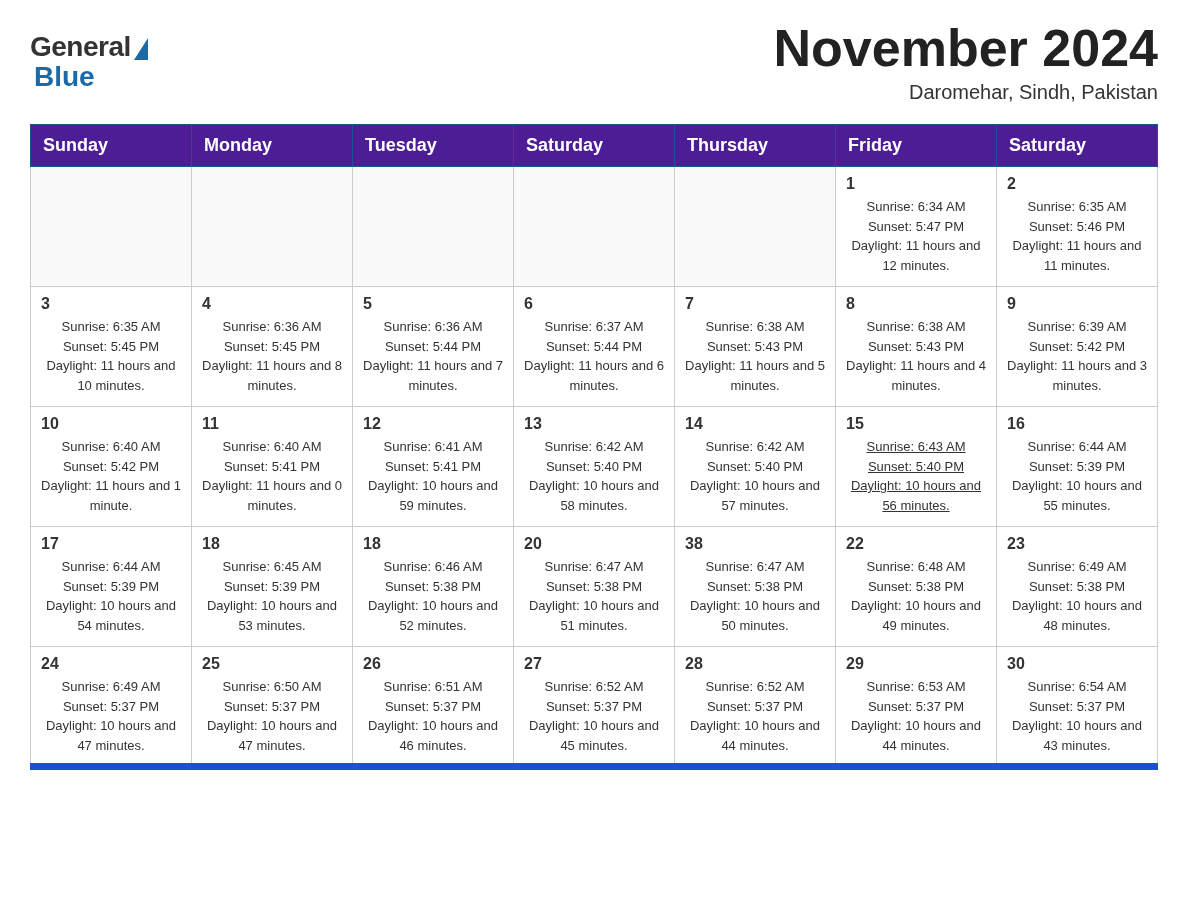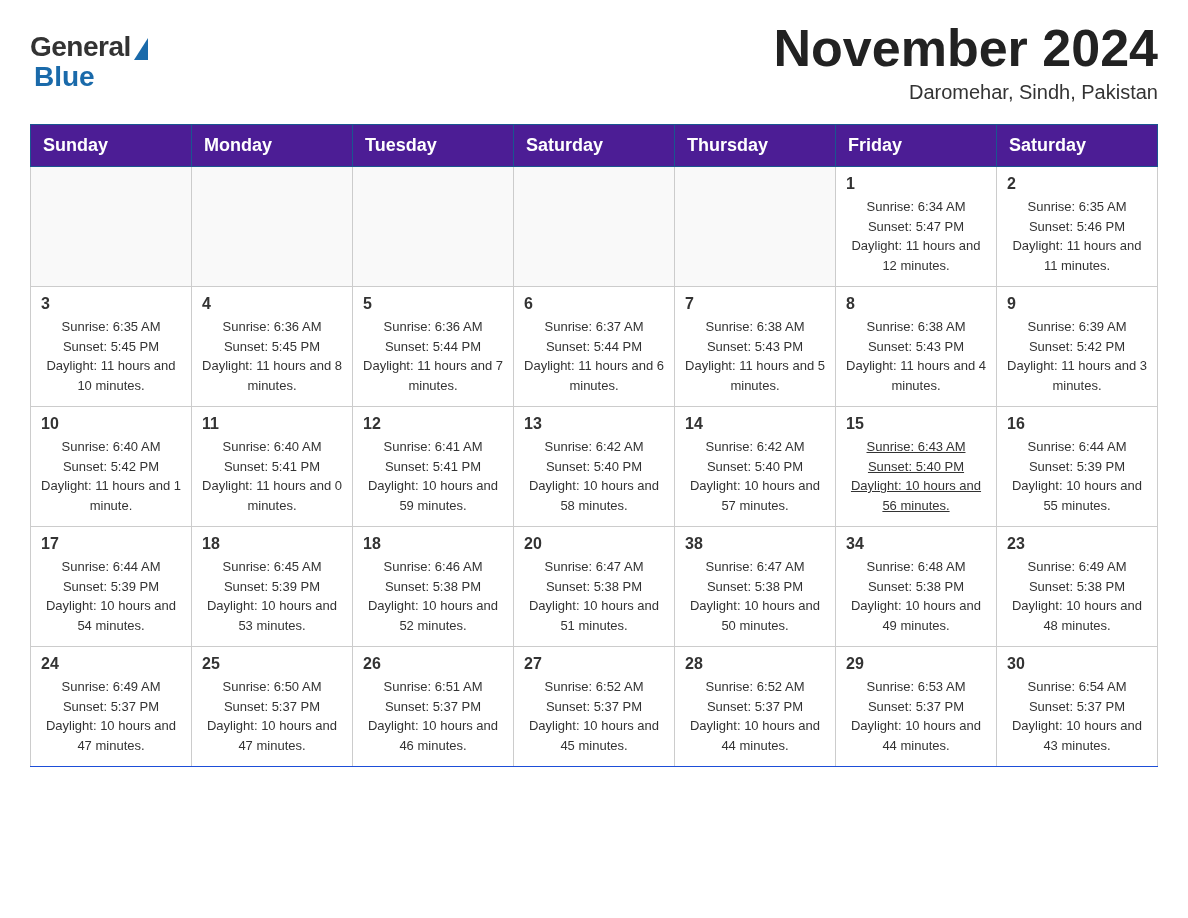--- a/index.html
+++ b/index.html
@@ -96,21 +96,21 @@
     .day-info {
       font-size: 13px;
       line-height: 1.5;
       color: #333;
       text-align: center;
     }
     .empty-cell {
       background: #f9f9f9;
     }
     tr:last-child td {
-      border-bottom: 1px solid #1d4ed8;
+      border-bottom: 7px solid #1d4ed8;
       margin-left: 40px;
     }
   </style>
 </head>
 <body>
 
 <div class="header">
   <div class="logo">
     <div class="logo-top">
       <span class="logo-general">General</span>
@@ -269,21 +269,21 @@
 Sunset: 5:38 PM
 Daylight: 10 hours and 51 minutes.</div>
         </td>
         <td>
           <span class="day-number">38</span>
           <div class="day-info" style="white-space: pre-line;">Sunrise: 6:47 AM
 Sunset: 5:38 PM
 Daylight: 10 hours and 50 minutes.</div>
         </td>
         <td>
-          <span class="day-number">34</span>
+          <span class="day-number">22</span>
           <div class="day-info" style="white-space: pre-line;">Sunrise: 6:48 AM
 Sunset: 5:38 PM
 Daylight: 10 hours and 49 minutes.</div>
         </td>
         <td>
           <span class="day-number">23</span>
           <div class="day-info" style="white-space: pre-line;">Sunrise: 6:49 AM
 Sunset: 5:38 PM
 Daylight: 10 hours and 48 minutes.</div>
         </td>

